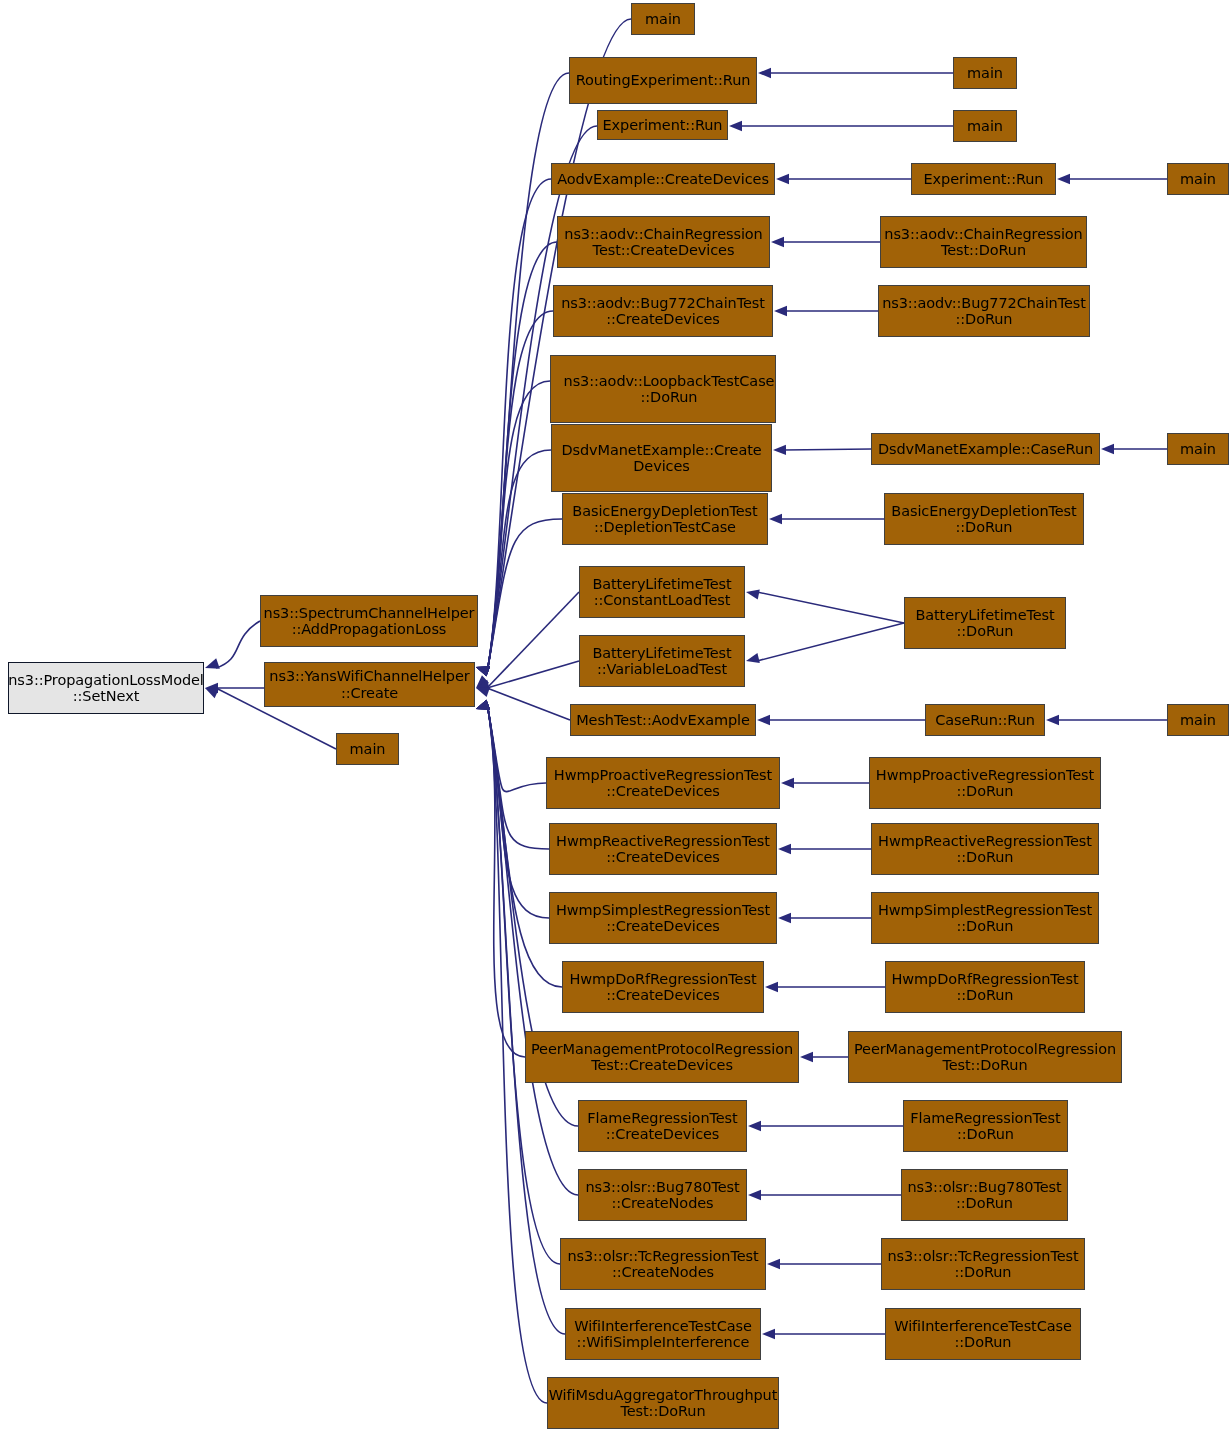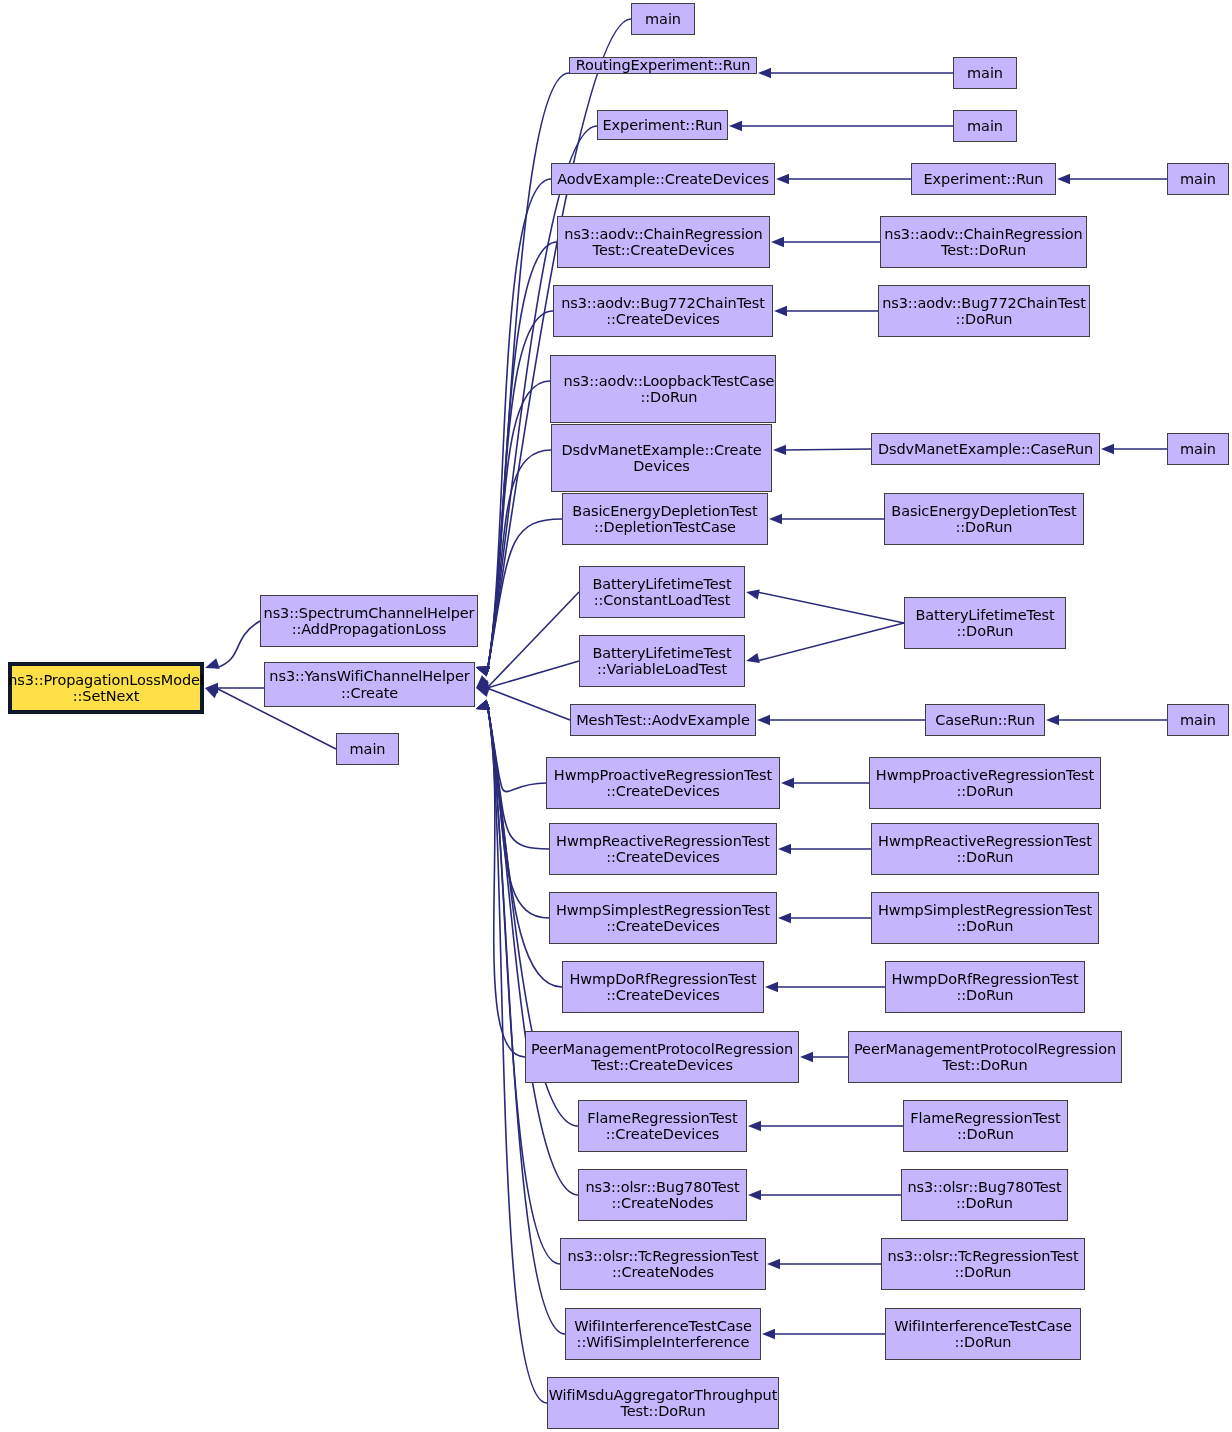--- a/index.html
+++ b/index.html
@@ -3,32 +3,32 @@
 <meta charset="utf-8">
 <style>
   html,body{margin:0;padding:0;background:#ffffff;}
   body{font-family:"DejaVu Sans","Liberation Sans",sans-serif;}
   #canvas{position:relative;width:1232px;height:1432px;background:#ffffff;overflow:hidden;}
   svg.edges{position:absolute;left:0;top:0;width:1232px;height:1432px;pointer-events:none;}
   .node{
     position:absolute;
     box-sizing:border-box;
     border:1px solid #404040;
-    background:#c4b5fd;
+    background:#a16207;
     color:#000000;
     font-size:14.5px;
     line-height:16.5px;
     display:flex;
     align-items:center;
     justify-content:center;
     text-align:center;
     white-space:pre-line;
     letter-spacing:-0.1px;
   }
-  .node.highlight{background:#fde047;border:4px solid #0f172a;}
+  .node.highlight{background:#e5e5e5;border:1px solid #0f172a;}
 </style>
 </head>
 <body>
 
 <div id="canvas">
   <svg class="edges" id="edge-layer" viewBox="0 0 1232 1432">
       <path d="M 260 621 C 230 639 245 658 216 668" fill="none" stroke="#2a2a7a" stroke-width="1.6"></path>
       <polygon points="205,668 216.18,658.25 219.82,668.6500000000001" fill="#2a2a7a"></polygon>
       <path d="M 264 688 L 216 688" fill="none" stroke="#2a2a7a" stroke-width="1.6"></path>
       <polygon points="205,688 218,682.8 218,693.2" fill="#2a2a7a"></polygon>
@@ -125,21 +125,21 @@
     </svg>
   <div id="node-layer">
       <div class="node highlight" style="left: 8px; top: 662px; width: 196px; height: 52px;">ns3::PropagationLossModel
 ::SetNext</div>
       <div class="node" style="left: 260px; top: 595px; width: 218px; height: 52px;">ns3::SpectrumChannelHelper
 ::AddPropagationLoss</div>
       <div class="node" style="left: 264px; top: 662px; width: 211px; height: 45px;">ns3::YansWifiChannelHelper
 ::Create</div>
       <div class="node" style="left: 336px; top: 733px; width: 63px; height: 32px;">main</div>
       <div class="node" style="left: 631px; top: 3px; width: 64px; height: 32px;">main</div>
-      <div class="node" style="left: 569px; top: 57px; width: 188px; height: 17px;">RoutingExperiment::Run</div>
+      <div class="node" style="left: 569px; top: 57px; width: 188px; height: 47px;">RoutingExperiment::Run</div>
       <div class="node" style="left: 597px; top: 110px; width: 131px; height: 30px;">Experiment::Run</div>
       <div class="node" style="left: 551px; top: 163px; width: 224px; height: 32px;">AodvExample::CreateDevices</div>
       <div class="node" style="left: 557px; top: 216px; width: 213px; height: 52px;">ns3::aodv::ChainRegression
 Test::CreateDevices</div>
       <div class="node" style="left: 553px; top: 285px; width: 220px; height: 52px;">ns3::aodv::Bug772ChainTest
 ::CreateDevices</div>
       <div class="node" style="left: 550px; top: 355px; width: 226px; height: 68px; padding-left: 12px;">ns3::aodv::LoopbackTestCase
 ::DoRun</div>
       <div class="node" style="left: 551px; top: 424px; width: 221px; height: 68px;">DsdvManetExample::Create
 Devices</div>

